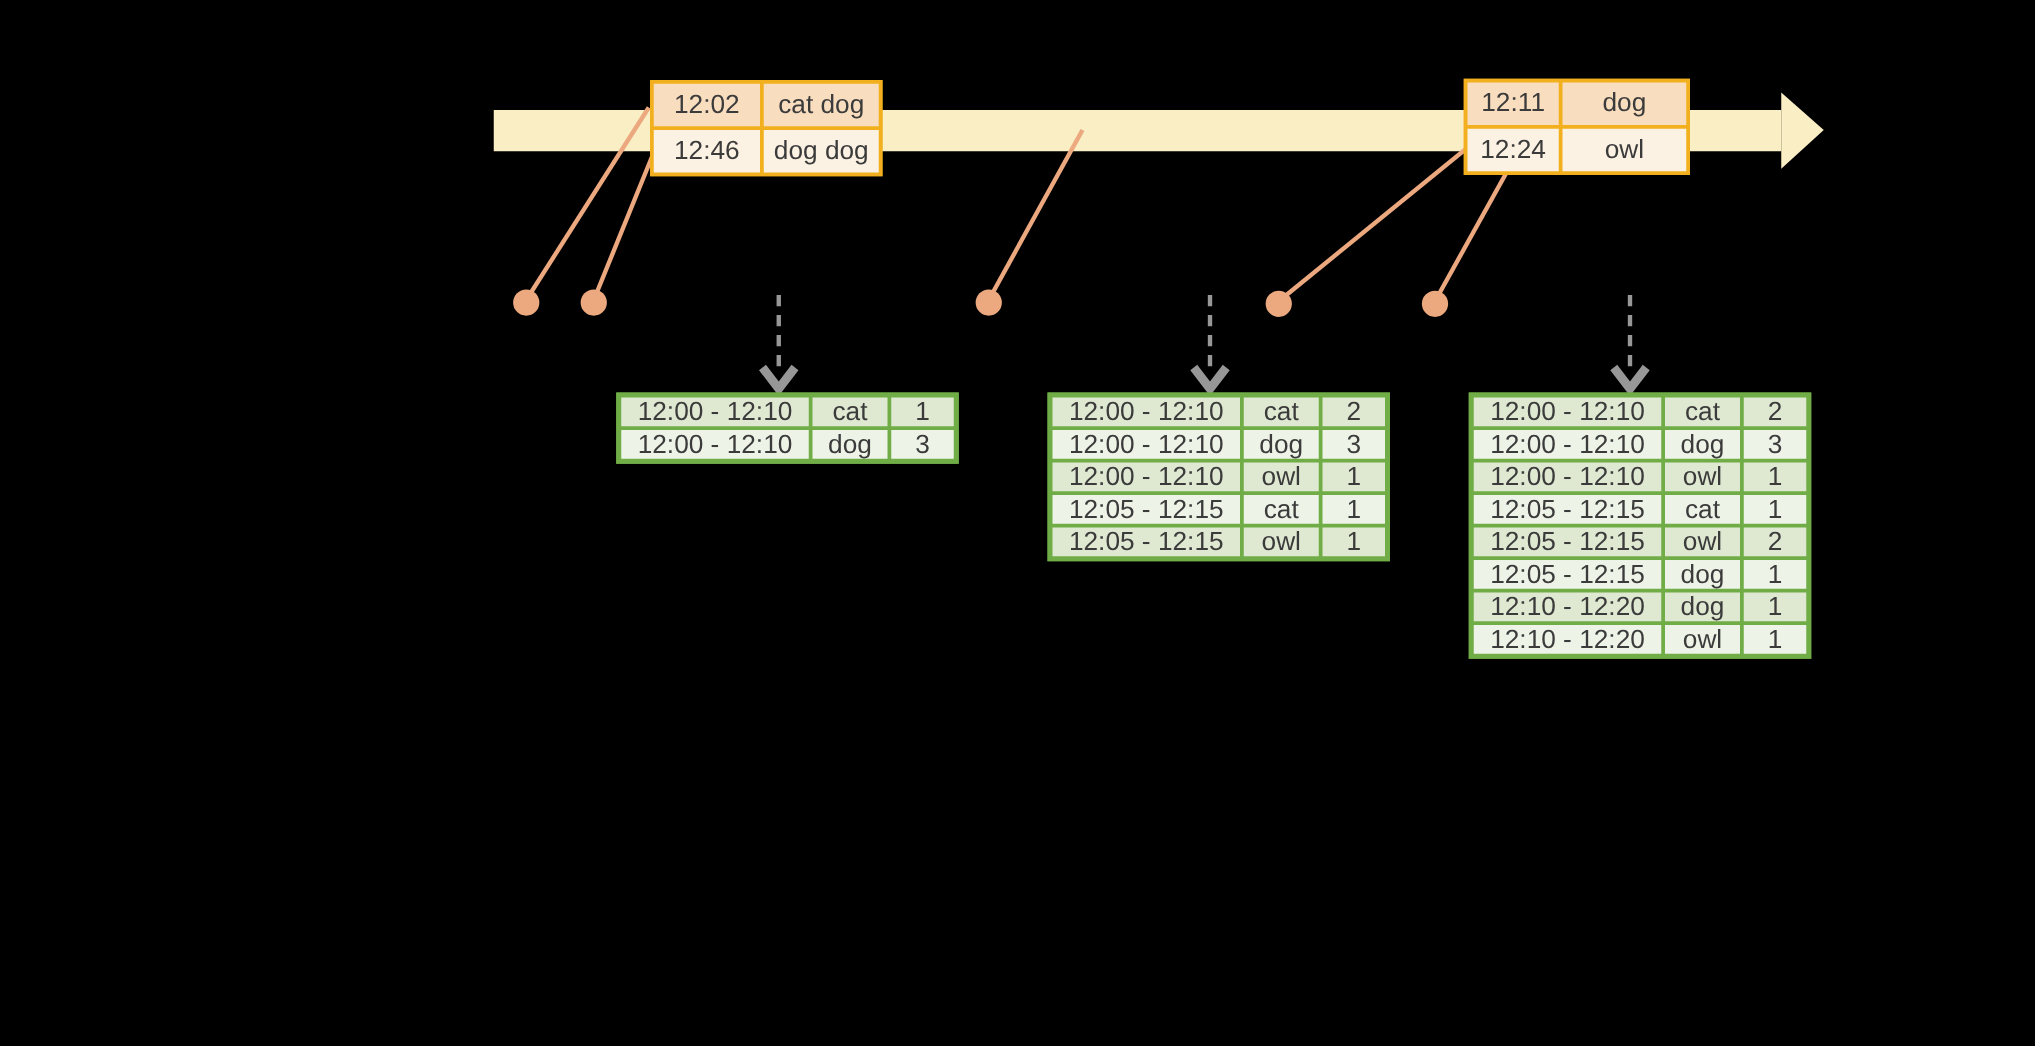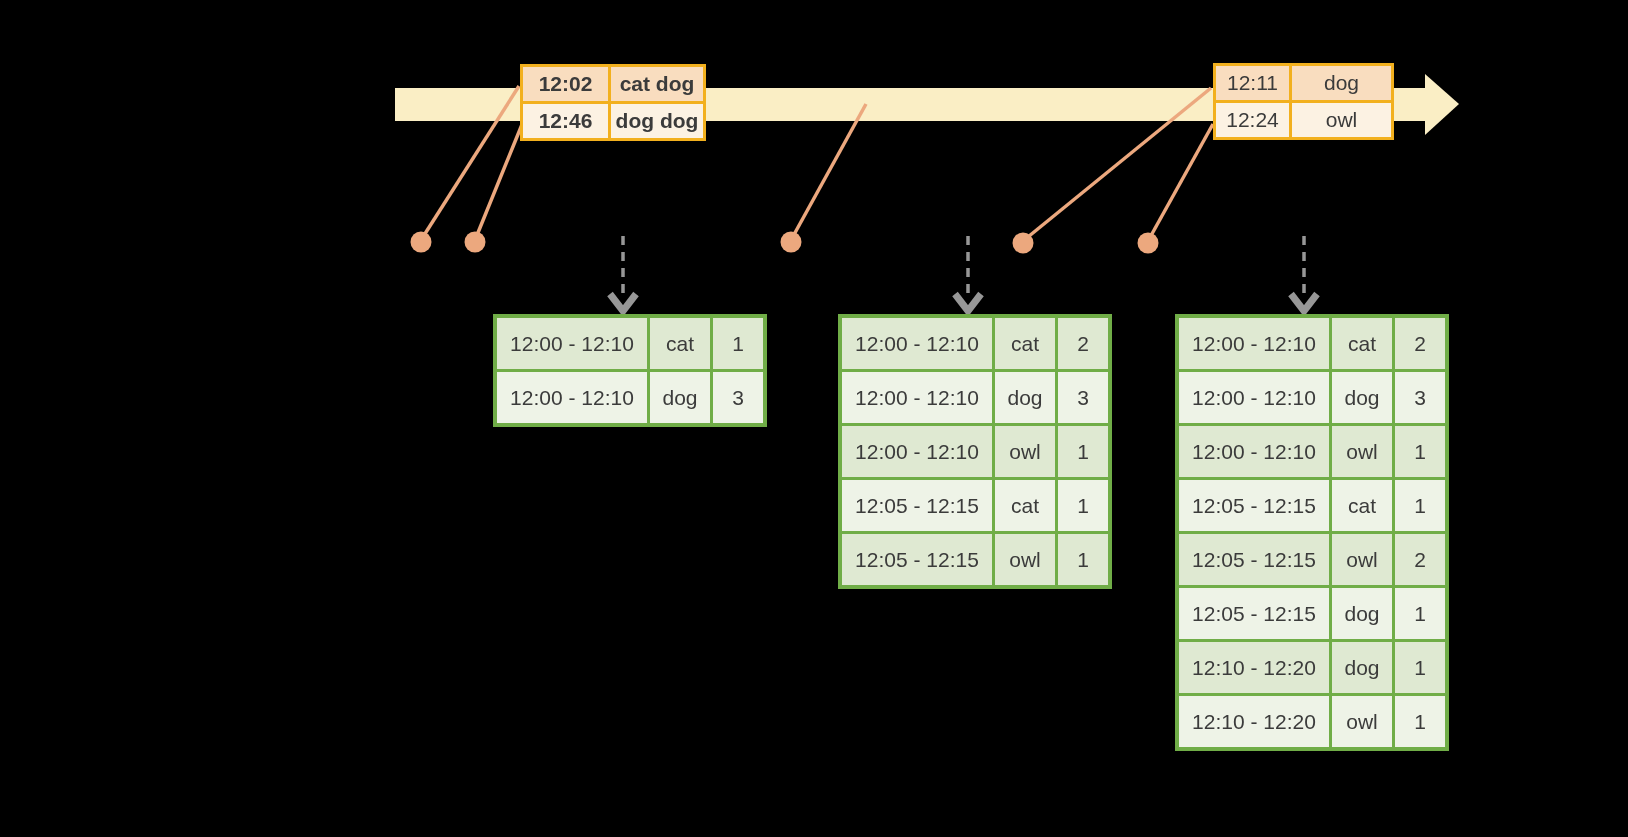--- a/index.html
+++ b/index.html
@@ -29,21 +29,21 @@
     background:var(--event-border,#F2B01E);
   }
   .event-table .cell{height:34px;}
   .event-table .shade-dark{background:var(--event-row-dark,#F9DDBF);}
   .event-table .shade-light{background:var(--event-row-light,#FCF2E3);}
 
   .result-table{
     border:4px solid var(--result-border,#70AD47);
     background:var(--result-border,#70AD47);
   }
-  .result-table .cell{height:51px;}
+  .result-table .cell{height:23px;}
   .result-table .shade-dark{background:var(--result-row-dark,#DFE9D2);}
   .result-table .shade-light{background:var(--result-row-light,#EEF3E7);}
 </style>
 </head>
 <body>
 
 <div class="stage">
 
   <svg class="overlay" width="1628" height="837" viewBox="0 0 1628 837">
 
@@ -69,29 +69,29 @@
     <g>
       <line class="dash" x1="968" y1="236" x2="968" y2="294"></line>
       <path class="chev" d="M 955 294 L 968 311 L 981 294"></path>
     </g>
     <g>
       <line class="dash" x1="1304" y1="236" x2="1304" y2="294"></line>
       <path class="chev" d="M 1291 294 L 1304 311 L 1317 294"></path>
     </g>
   </svg>
 
-  <div class="tbl event-table" style="left:520px;top:64px;grid-template-columns:85px 92px;font-weight:bold;">
+  <div class="tbl event-table" style="left:520px;top:64px;grid-template-columns:85px 92px;">
       <div class="cell shade-dark">12:02</div>
       <div class="cell shade-dark">cat dog</div>
       <div class="cell shade-light">12:46</div>
       <div class="cell shade-light">dog dog</div>
     </div>
 
 
-  <div class="tbl event-table" style="left:1213px;top:63px;grid-template-columns:73px 99px;">
+  <div class="tbl event-table" style="left:1171px;top:63px;grid-template-columns:73px 99px;">
       <div class="cell shade-dark">12:11</div>
       <div class="cell shade-dark">dog</div>
       <div class="cell shade-light">12:24</div>
       <div class="cell shade-light">owl</div>
     </div>
 
   <div class="tbl result-table" style="left:493px;top:314px;grid-template-columns:150px 60px 50px;">
       <div class="cell shade-dark">12:00 - 12:10</div>
       <div class="cell shade-dark">cat</div>
       <div class="cell shade-dark">1</div>

